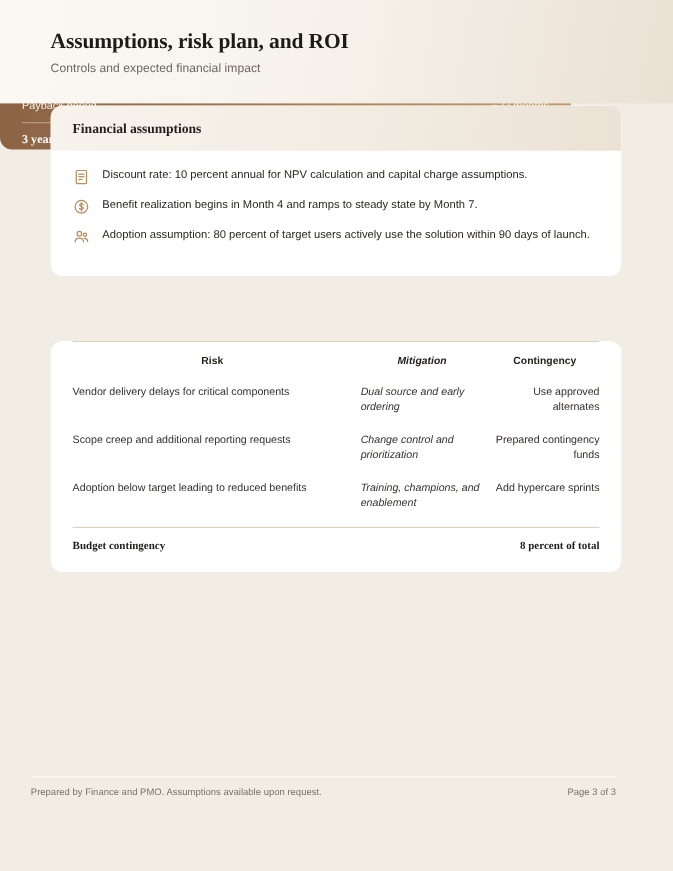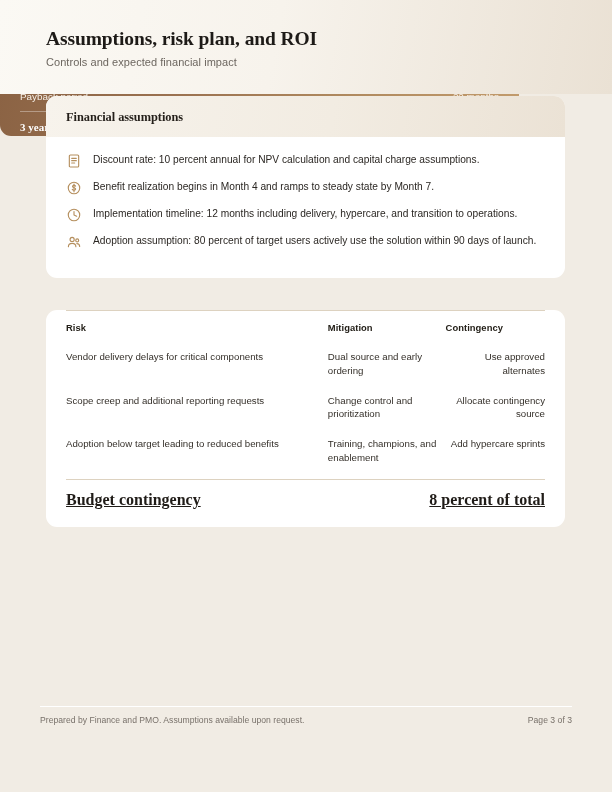--- a/index.html
+++ b/index.html
@@ -88,50 +88,49 @@
   #card-risk .card-body{ padding:0 20px 18px 20px; }
   .risk-table{
     width:100%;
     border-collapse:collapse;
     table-layout:fixed;
   }
   .risk-table thead th{
     font-size:9.4px;
     font-weight:bold;
     color:#242019;
-    text-align:left;
+    text-align:center;
     padding:11px 0 9px 0;
     border-top:1px solid #ddd2c0;
     letter-spacing:0.05px;
   }
   .risk-table tbody td{
     font-size:9.7px;
     color:#35302a;
     vertical-align:top;
     padding:8px 0 8px 0;
     line-height:1.42;
   }
   .col-risk{ width:53%; }
-  .col-mit{ width:25%; padding-left:8px !important; }
+  .col-mit{ width:25%; padding-left:8px !important;font-style:italic; }
   .col-con{ width:22%; text-align:right; padding-left:6px !important; }
 
   .risk-foot{
     display:flex;
     justify-content:space-between;
     align-items:baseline;
     border-top:1px solid #ddd2c0;
     margin-top:6px;
     padding-top:11px;
   }
   .risk-foot-label, .risk-foot-value{
     font-family:"Liberation Serif", serif;
     font-weight:bold;
-    font-size:16px;
+    font-size:10px;
     color:#201c18;
-    text-decoration:underline;
   }
 
   
   #card-roi{
     top:582px;
     width:519px;
     height:136px;
     background:linear-gradient(100deg,#8a6243 0%,#9a7150 35%,#b08council 60%,#c29b6c 100%);
     background:linear-gradient(100deg,#8a6243 0%,#9a7150 35%,#b08a5f 68%,#c29b6c 100%);
     border-radius:11px;
@@ -163,21 +162,21 @@
   .roi-row-total .roi-value{
     font-family:"Liberation Serif", serif;
     font-weight:bold;
     font-size:11px;
     color:#ffffff;
   }
 
   
   .page-footer{
     position:absolute;
-    left:40px;
+    left:28px;
     top:706px;
     width:532px;
     border-top:1px solid #ffffff;
     padding-top:8px;
     display:flex;
     justify-content:space-between;
     align-items:flex-start;
   }
   .footer-note, .footer-page{
     font-size:8.6px;
@@ -216,29 +215,20 @@
         <span class="assumption-icon">
           <svg viewBox="0 0 24 24" fill="none" stroke="currentColor" stroke-width="1.7" stroke-linecap="round" stroke-linejoin="round">
             <circle cx="12" cy="12" r="8.6"></circle>
             <path d="M14.4 9.2c-.5-.8-1.4-1.2-2.4-1.2-1.3 0-2.3.7-2.3 1.8 0 2.4 4.8 1.2 4.8 3.7 0 1.2-1.1 1.9-2.5 1.9-1.1 0-2.1-.4-2.6-1.3"></path>
             <line x1="12" y1="6.2" x2="12" y2="17.8"></line>
           </svg>
         </span>
         <span class="assumption-text">Benefit realization begins in Month 4 and ramps to steady state by Month 7.</span>
       </div>
 
-      <div class="assumption-row">
-        <span class="assumption-icon">
-          <svg viewBox="0 0 24 24" fill="none" stroke="currentColor" stroke-width="1.7" stroke-linecap="round" stroke-linejoin="round">
-            <circle cx="12" cy="12" r="8.6"></circle>
-            <polyline points="12,6.8 12,12 16,13.8"></polyline>
-          </svg>
-        </span>
-        <span class="assumption-text">Implementation timeline: 12 months including delivery, hypercare, and transition to operations.</span>
-      </div>
 
       <div class="assumption-row">
         <span class="assumption-icon">
           <svg viewBox="0 0 24 24" fill="none" stroke="currentColor" stroke-width="1.7" stroke-linecap="round" stroke-linejoin="round">
             <circle cx="9.2" cy="8.2" r="3.1"></circle>
             <path d="M3.6 19.2c0-3.1 2.5-5.1 5.6-5.1s5.6 2 5.6 5.1"></path>
             <circle cx="16.8" cy="9.6" r="2.2"></circle>
             <path d="M16.2 14.4c2.5.1 4.3 1.9 4.3 4.3"></path>
           </svg>
         </span>
@@ -261,21 +251,21 @@
       </thead>
       <tbody>
         <tr>
           <td class="col-risk">Vendor delivery delays for critical components</td>
           <td class="col-mit">Dual source and early ordering</td>
           <td class="col-con">Use approved alternates</td>
         </tr>
         <tr>
           <td class="col-risk">Scope creep and additional reporting requests</td>
           <td class="col-mit">Change control and prioritization</td>
-          <td class="col-con">Allocate contingency source</td>
+          <td class="col-con">Prepared contingency funds</td>
         </tr>
         <tr>
           <td class="col-risk">Adoption below target leading to reduced benefits</td>
           <td class="col-mit">Training, champions, and enablement</td>
           <td class="col-con">Add hypercare sprints</td>
         </tr>
       </tbody>
     </table>
     <div class="risk-foot">
       <span class="risk-foot-label">Budget contingency</span>

